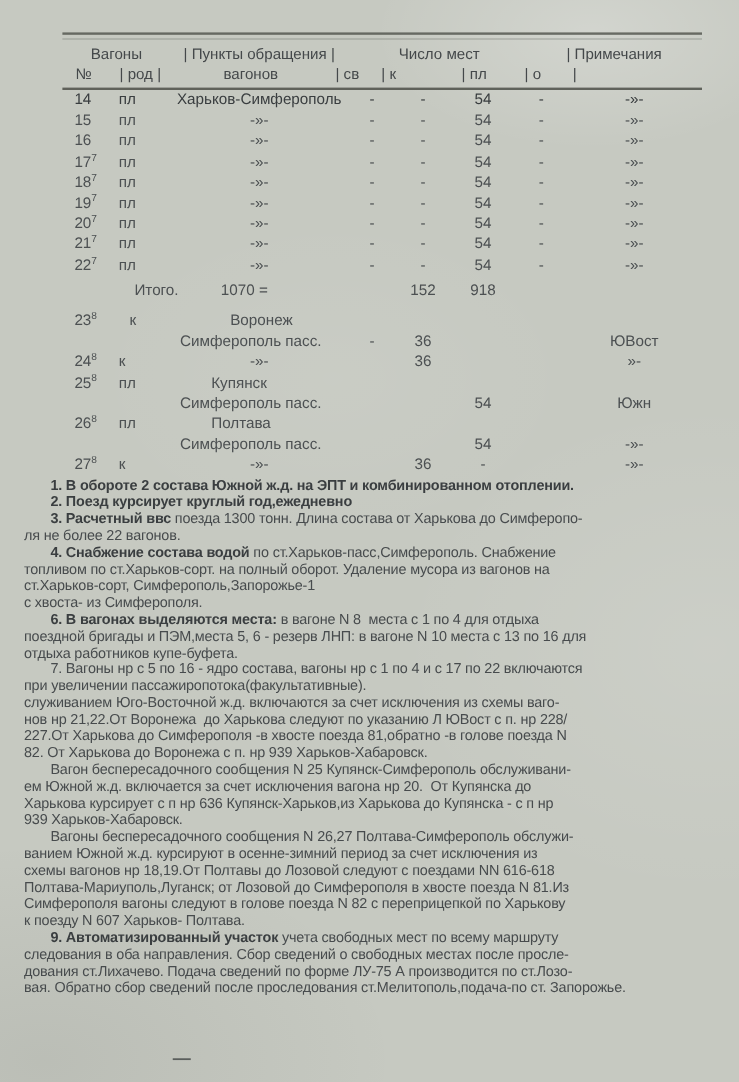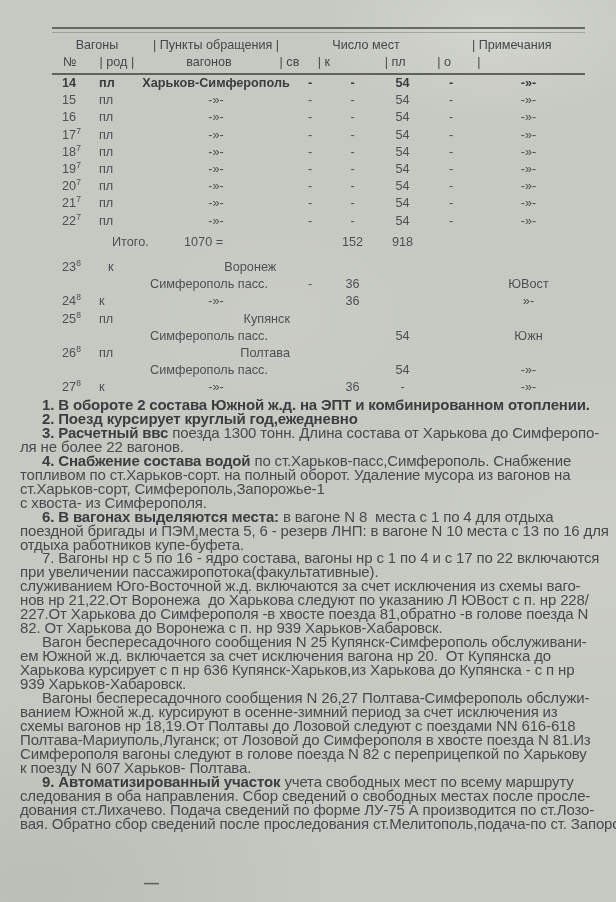--- a/index.html
+++ b/index.html
@@ -36,29 +36,29 @@
   .tc{box-sizing:border-box;}
   .c-num{width:45px;padding-left:10px;}
   .c-rod{width:45px;padding-left:2px;}
   .c-route{width:148px;text-align:center;}
   .c-sv{width:40px;text-align:center;}
   .c-k{width:45px;text-align:center;}
   .c-pl{width:55px;text-align:center;}
   .c-o{width:42px;text-align:center;}
   .c-note{width:113px;text-align:center;}
   sup{font-size:8.5px;line-height:0;}
-  .bold{font-weight:bold;color:#393d3f;}
+  .bold{font-weight:normal;color:#393d3f;}
   .itogo{margin:4px 0 8px;align-items:flex-end;}
   .itogo .c-rod{padding-left:15px;}
   .itogo .c-route{text-align:left;padding-left:42px;}
   .gap{margin-top:8px;gap:18px;}
-  .st .c-route{text-align:right;padding-left:34px;}
+  .st .c-route{text-align:left;padding-left:34px;}
   .sub .c-route{text-align:left;padding-left:8px;}
   
-  .notes{position:absolute;left:20px;top:398px;width:582px;font-size:15px;color:#474b4d;letter-spacing:-0.15px;}
+  .notes{position:absolute;left:20px;top:398px;width:582px;font-size:12px;color:#474b4d;letter-spacing:-0.15px;}
   .nline{line-height:13.95px;white-space:pre;}
   .ind{padding-left:22px;}
   .b{font-weight:bold;color:#3a3e40;}
   .fdash{position:absolute;left:144px;top:874px;font-size:15px;font-weight:bold;color:#5a5e5c;}
 </style>
 </head>
 <body>
 
 <div class="page">
 

